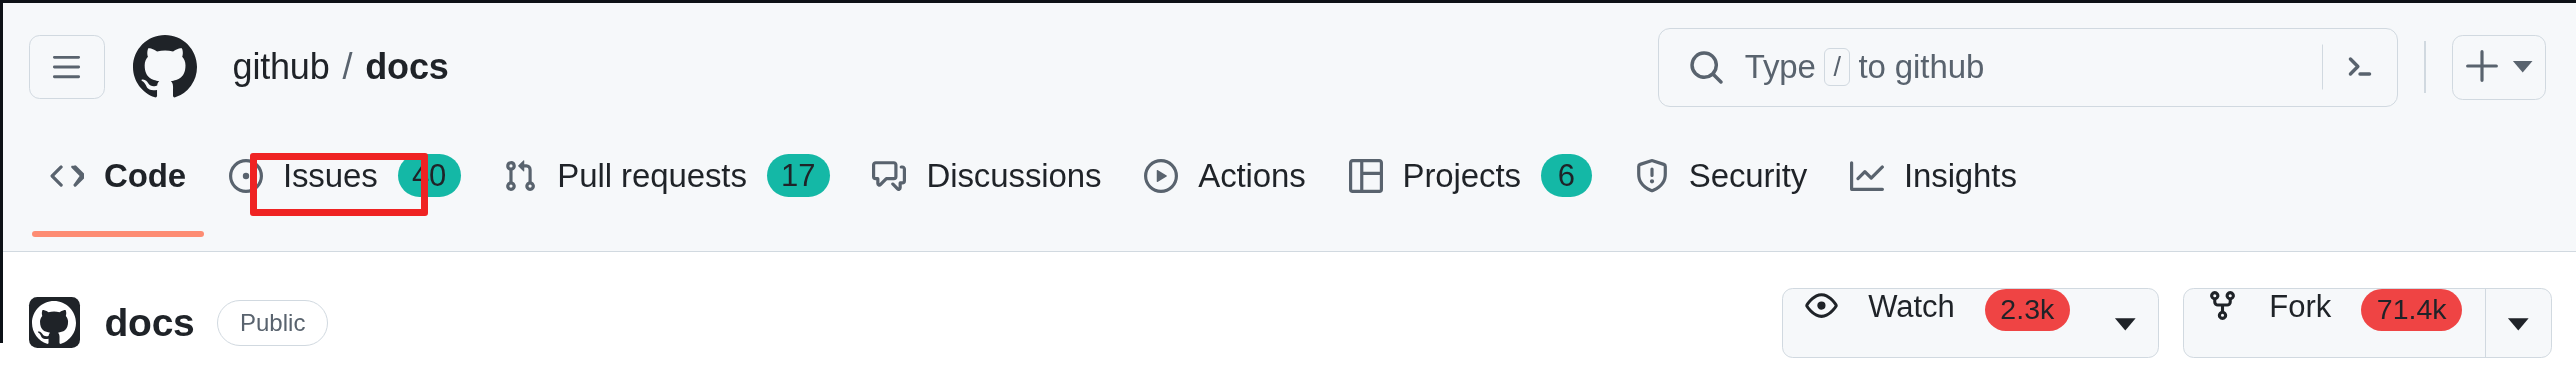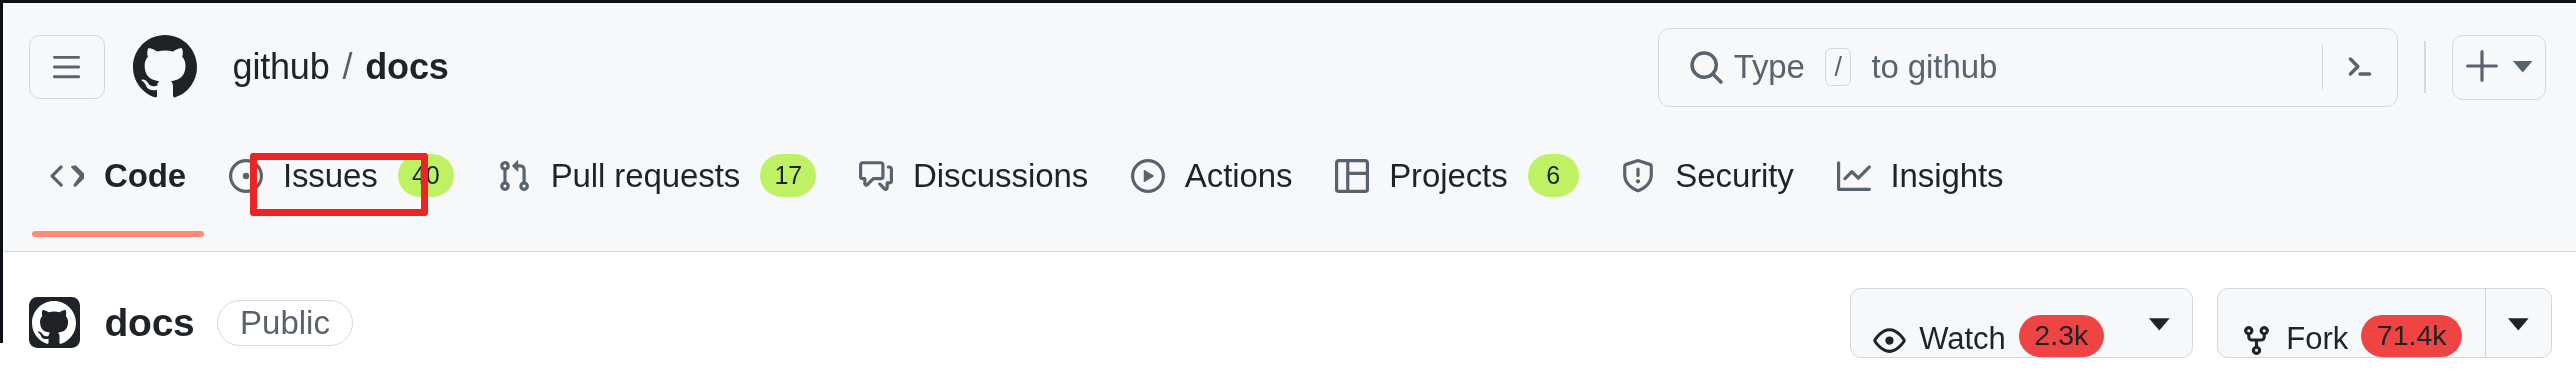--- a/index.html
+++ b/index.html
@@ -93,28 +93,27 @@
     background: #f6f8fa;
     display: flex;
     align-items: center;
     padding-left: 28.5px;
     padding-right: 12px;
     flex: 0 0 auto;
     cursor: text;
   }
   .search-box .s-icon { flex: 0 0 auto; display:flex; align-items:center; }
   .search-placeholder {
-    margin-left: 9px;
+    margin-left: 20px;
     font-size: 33px;
     color: #59636e;
     display: flex;
     align-items: center;
     white-space: nowrap;
     letter-spacing: -0.1px;
-    gap: 12px;
   }
   .kbd-slash {
     display: inline-flex;
     align-items: center;
     justify-content: center;
     width: 26px;
     height: 38px;
     border: 1.8px solid #d1d9e0;
     border-radius: 6px;
     font-size: 27px;
@@ -196,22 +195,22 @@
   }
 
   .count-badge {
     display: inline-flex;
     align-items: center;
     justify-content: center;
     min-width: 51px;
     height: 43px;
     padding: 0 14.3px;
     border-radius: 594px;
-    background: #bef264;
-    font-size: 25px;
+    background: #14b8a6;
+    font-size: 31px;
     color: #1f2328;
     line-height: 1;
   }
 
   
   .annot-box {
     position: absolute;
     left: 247px;
     top: 150px;
     width: 178px;
@@ -258,21 +257,21 @@
 
   .visibility-pill {
     margin-left: 22.6px;
     display: inline-flex;
     align-items: center;
     justify-content: center;
     height: 46px;
     padding: 0 22px;
     border: 1.8px solid #d1d9e0;
     border-radius: 594px;
-    font-size: 33px;
+    font-size: 24px;
     color: #59636e;
     line-height: 1;
     white-space: nowrap;
   }
 
   .repo-actions {
     margin-left: auto;
     display: flex;
     align-items: center;
     gap: 24px;
@@ -287,22 +286,22 @@
     border-radius: 10.7px;
     background: #f6f8fa;
     font-size: 31px;
     color: #1f2328;
     white-space: nowrap;
     cursor: pointer;
     overflow: hidden;
   }
   .action-main {
     display: flex;
-    align-items: flex-end;
-    gap: 13px;
+    align-items: flex-start;
+    gap: 30px;
     padding: 0 22.6px;
     height: 100%;
   }
   .action-btn .a-icon { display: flex; align-items: center; flex: 0 0 auto; }
   .action-badge {
     display: inline-flex;
     align-items: center;
     justify-content: center;
     height: 42px;
     padding: 0 15.5px;

